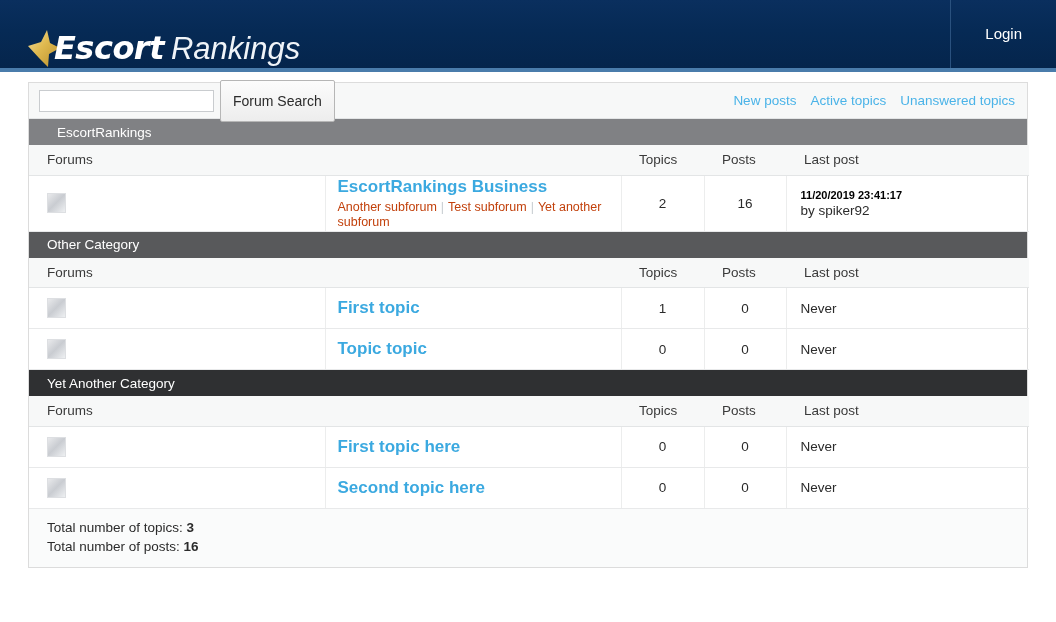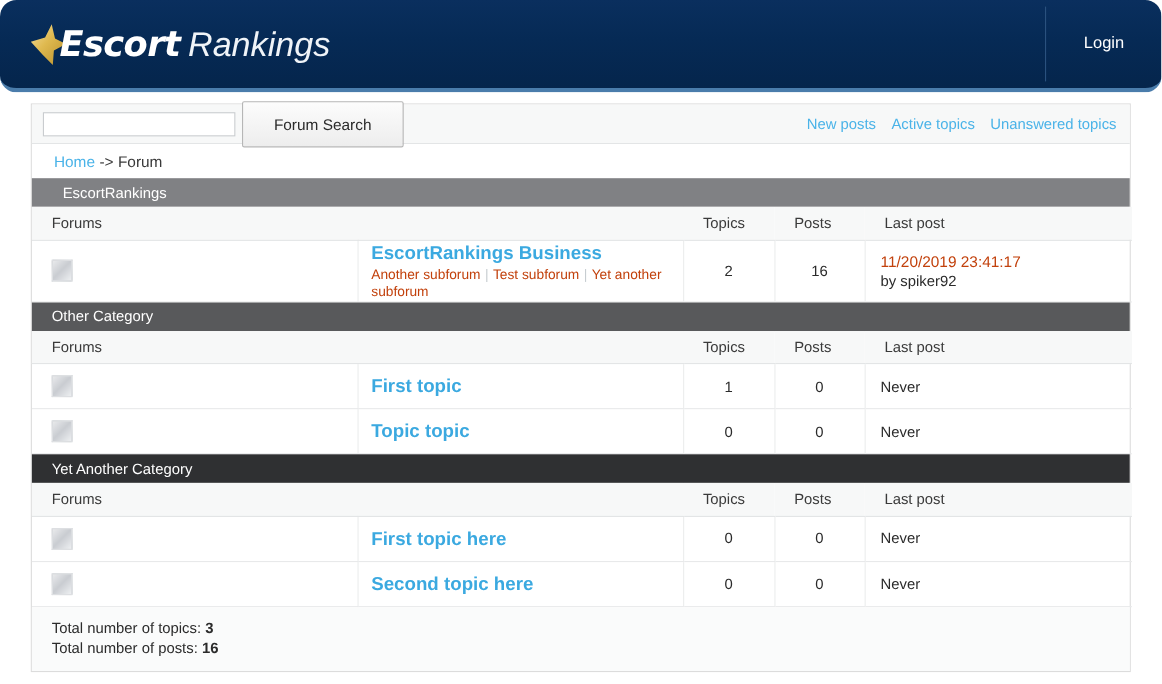--- a/index.html
+++ b/index.html
@@ -7,26 +7,25 @@
     margin: 0; padding: 0;
     width: 1056px; height: 622px;
     background: #ffffff;
     font-family: "Liberation Sans", sans-serif;
     overflow: hidden;
   }
 
   
   .site-header {
     position: relative;
-    height: 84px;
+    height: 72px;
     background: linear-gradient(180deg, #0a2f5e 0%, #062a55 45%, #05254c 100%);
     border-bottom: 4px solid #4a7cab;
     display: flex;
-    align-items: center;
-    border-radius: 15px;
+    align-items: flex-end;
   }
   .brand {
     display: flex;
     align-items: center;
     margin-left: 26px;
     user-select: none;
   }
   .brand-star { width: 34px; height: 40px; margin-right: -6px; display: block; }
   .brand-escort {
     font-family: "DejaVu Sans", sans-serif;
@@ -89,21 +88,21 @@
     border: 1px solid #c9cccf;
     background: #ffffff;
     font-family: "Liberation Sans", sans-serif;
     font-size: 12px;
     padding: 1px 4px;
     outline: none;
   }
   .search-btn {
     margin-left: 6px;
     height: 42px;
-    padding: 0 28px;
+    padding: 0 12px;
     background: linear-gradient(180deg,#fcfcfc 0%, #ededed 100%);
     border: 1px solid #b6b6b6;
     border-radius: 2px;
     font-family: "Liberation Sans", sans-serif;
     font-size: 14px;
     color: #2b2b2b;
     cursor: pointer;
   }
   .head-links {
     margin-left: auto;
@@ -213,25 +212,26 @@
     font-size: 12.5px;
     line-height: 1.2;
   }
   .subforums a {
     color: #c2410c;
     text-decoration: none;
     cursor: pointer;
   }
   .subforums .pipe { color: #c7cdd1; margin: 0 4px; }
   .lastpost-date {
-    color: #c2410c;
-    font-size: 14px;
+    color: #000000;
+    font-size: 11px;
     text-decoration: none;
     cursor: pointer;
     display: block;
+    font-weight: bold;
   }
   .lastpost-by {
     color: #2b2b2b;
     font-size: 13.5px;
     display: block;
     margin-top: 2px;
   }
   .never { color: #2b2b2b; font-size: 13.5px; }
 
   
@@ -273,25 +273,20 @@
     <div class="search-row">
       <input class="search-input" type="text" placeholder="" style="">
       <button class="search-btn">Forum Search</button>
       <div class="head-links">
         <a href="#">New posts</a>
         <a href="#">Active topics</a>
         <a href="#">Unanswered topics</a>
       </div>
     </div>
 
-    <div class="breadcrumb">
-      <a href="#">Home</a>
-      <span class="sep">-&gt;</span>
-      <span>Forum</span>
-    </div>
 
     <div id="categories-host">
         <div class="cat-bar tone-0">EscortRankings</div>
         <table class="forum-table">
           <thead>
             <tr>
               <th class="col-forums" colspan="2">Forums</th>
               <th class="col-topics">Topics</th>
               <th class="col-posts">Posts</th>
               <th class="col-last">Last post</th>

